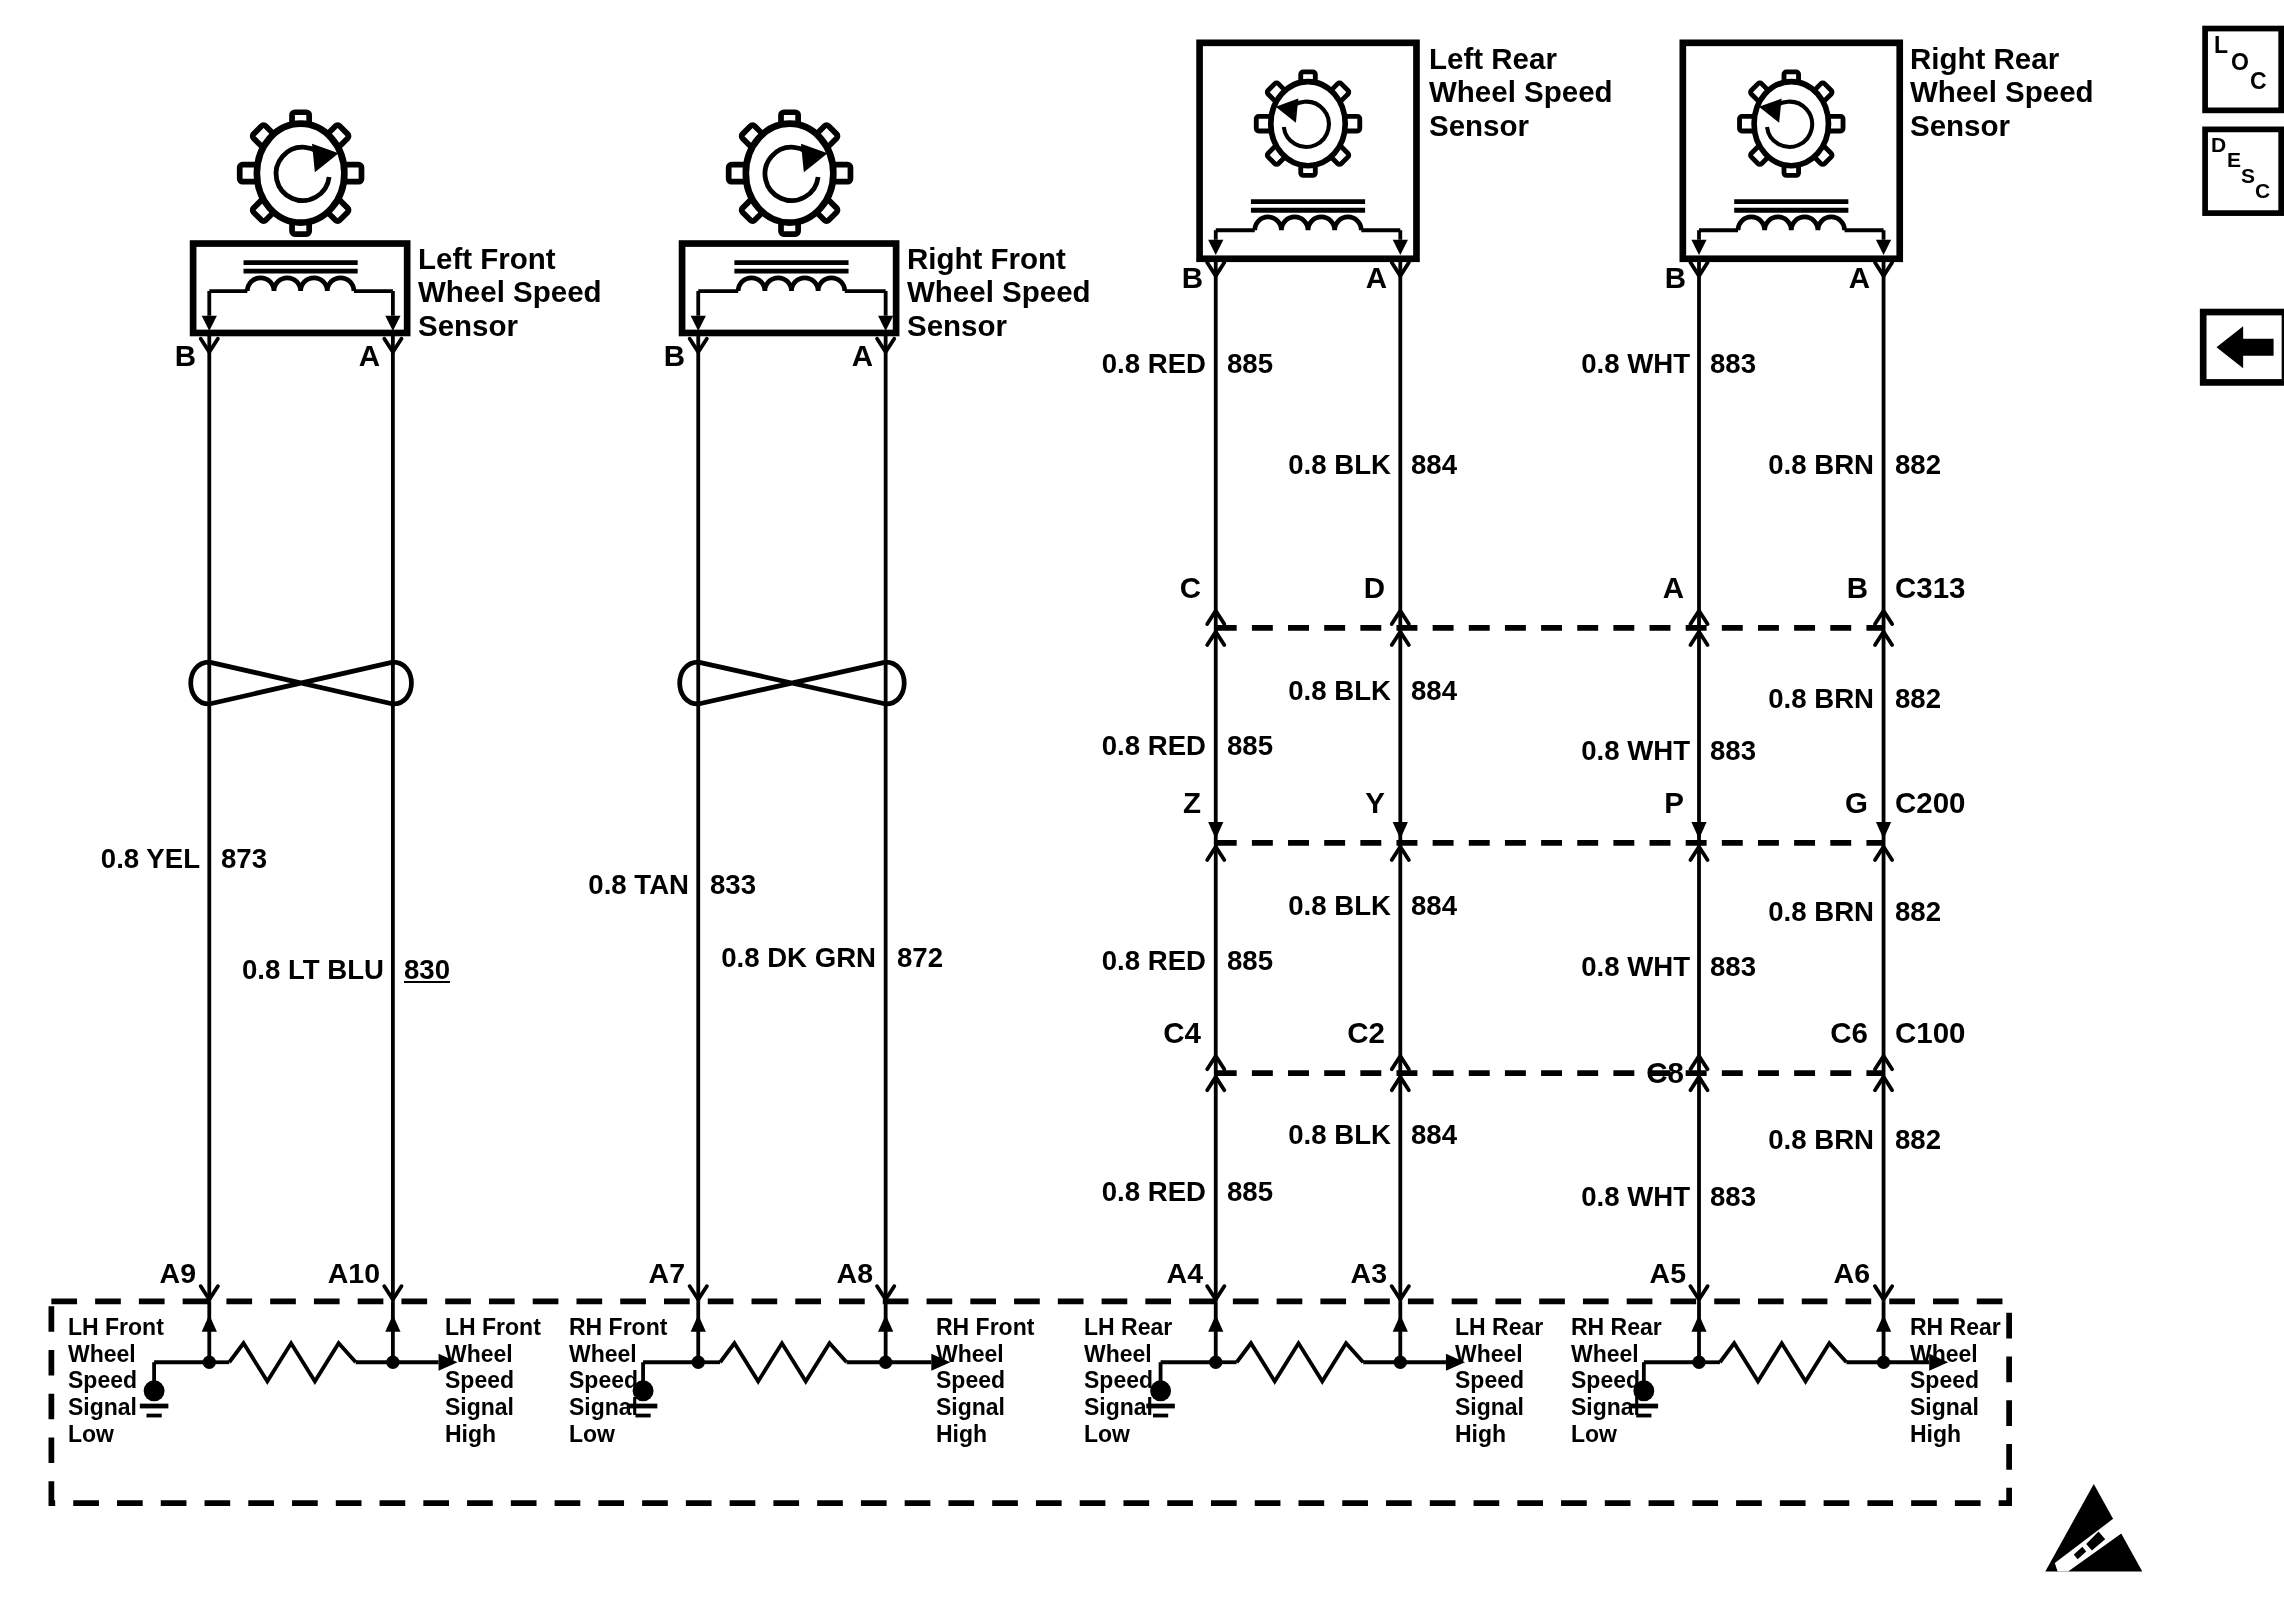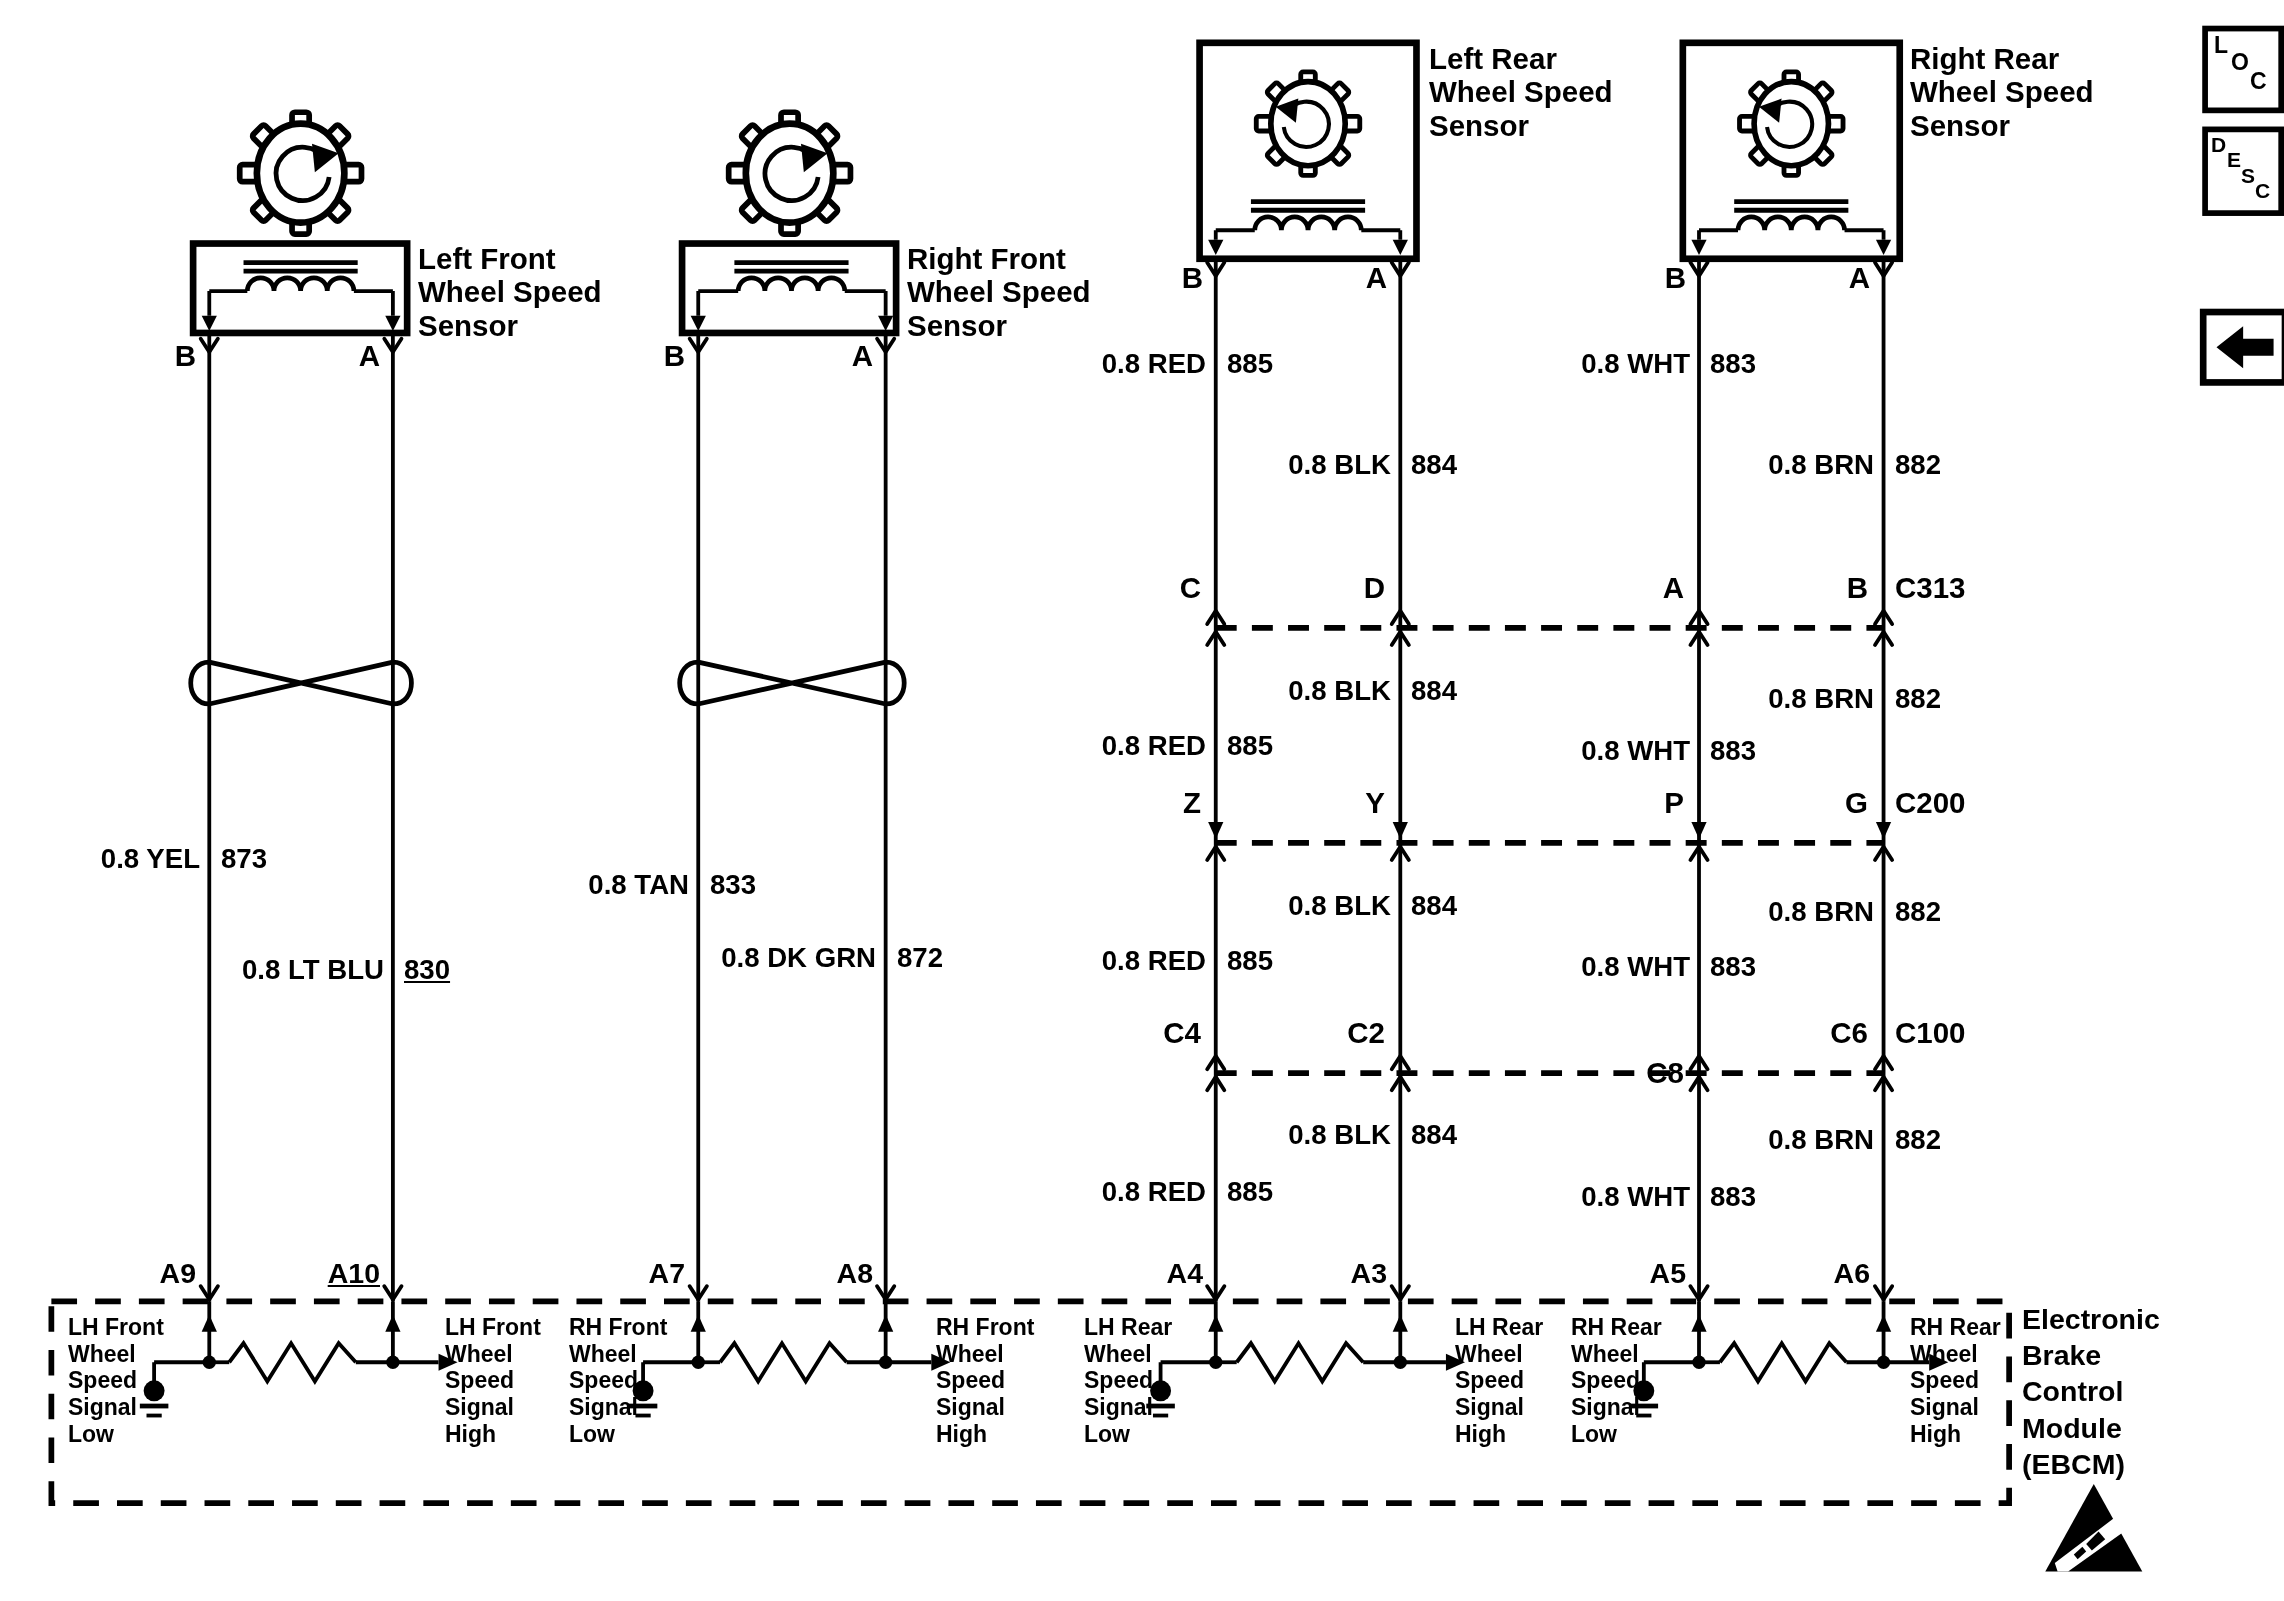--- a/index.html
+++ b/index.html
@@ -341,21 +341,21 @@
   <div class="t s31 ra" style="right:417px;top:786px;">G</div>
   <div class="t s31" style="left:1895px;top:786px;">C200</div>
 
   <div class="t s31 ra" style="right:1084px;top:1016px;">C4</div>
   <div class="t s31 ra" style="right:900px;top:1016px;">C2</div>
   <div class="t s31 ra" style="right:601px;top:1056px;">C8</div>
   <div class="t s31 ra" style="right:417px;top:1016px;">C6</div>
   <div class="t s31" style="left:1895px;top:1016px;">C100</div>
 
   <div class="t s30 ra" style="right:2089px;top:1257px;">A9</div>
-  <div class="t s30 ra" style="right:1905px;top:1257px;text-decoration:underline;">A10</div>
+  <div class="t s30 ra" style="right:1905px;top:1257px;">A10</div>
   <div class="t s30 ra" style="right:1600px;top:1257px;text-align:center;">A7</div>
   <div class="t s30 ra" style="right:1412px;top:1257px;">A8</div>
   <div class="t s30 ra" style="right:1082px;top:1257px;">A4</div>
   <div class="t s30 ra" style="right:898px;top:1257px;text-align:center;">A3</div>
   <div class="t s30 ra" style="right:599px;top:1257px;">A5</div>
   <div class="t s30 ra" style="right:415px;top:1257px;">A6</div>
 
   <div class="t s24" style="left:68px;top:1314px;">LH Front
 Wheel
 Speed
@@ -390,25 +390,20 @@
 Wheel
 Speed
 Signal
 Low</div>
   <div class="t s24" style="left:1910px;top:1314px;">RH Rear
 Wheel
 Speed
 Signal
 High</div>
 
-  <div class="t s30" style="left:2022px;top:1301px;line-height:1.27;">Electronic
-Brake
-Control
-Module
-(EBCM)</div>
 
   <div>
     <span class="btn-letter s24" style="left:2214px;top:32px;">L</span>
     <span class="btn-letter s24" style="left:2231px;top:49px;">O</span>
     <span class="btn-letter s24" style="left:2250px;top:68px;">C</span>
   </div>
   <div>
     <span class="btn-letter s22" style="left:2211px;top:133px;">D</span>
     <span class="btn-letter s22" style="left:2227px;top:148px;">E</span>
     <span class="btn-letter s22" style="left:2241px;top:164px;">S</span>

